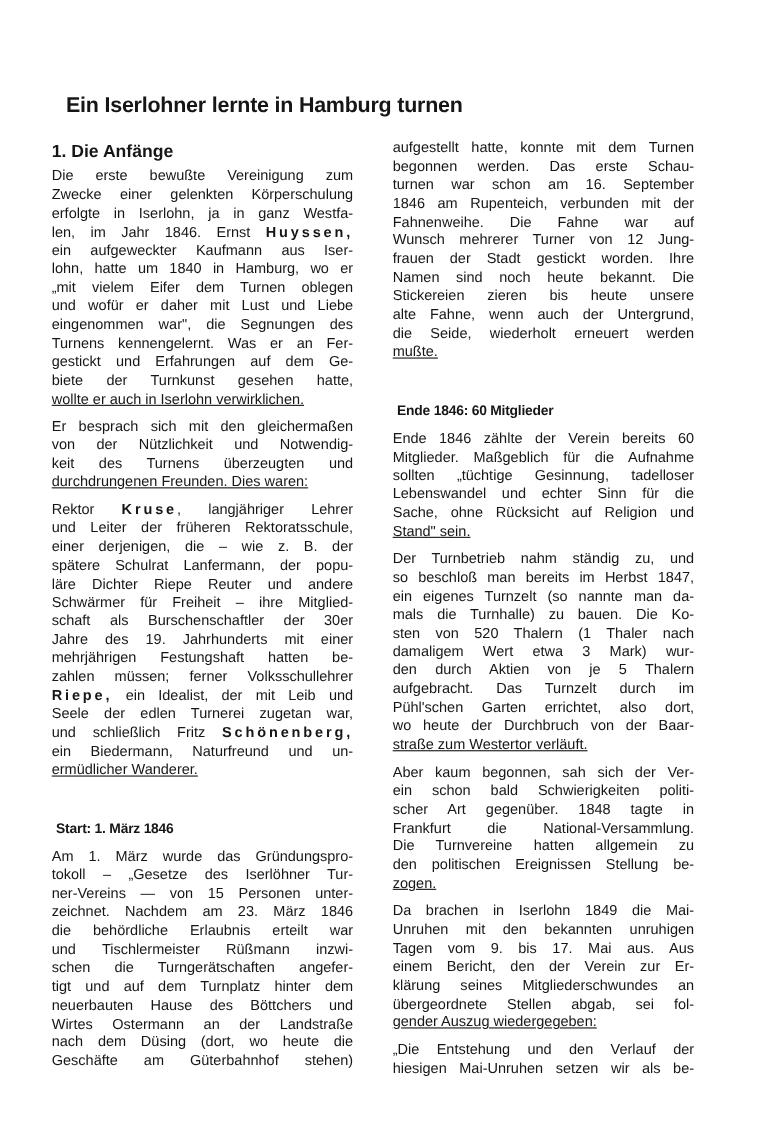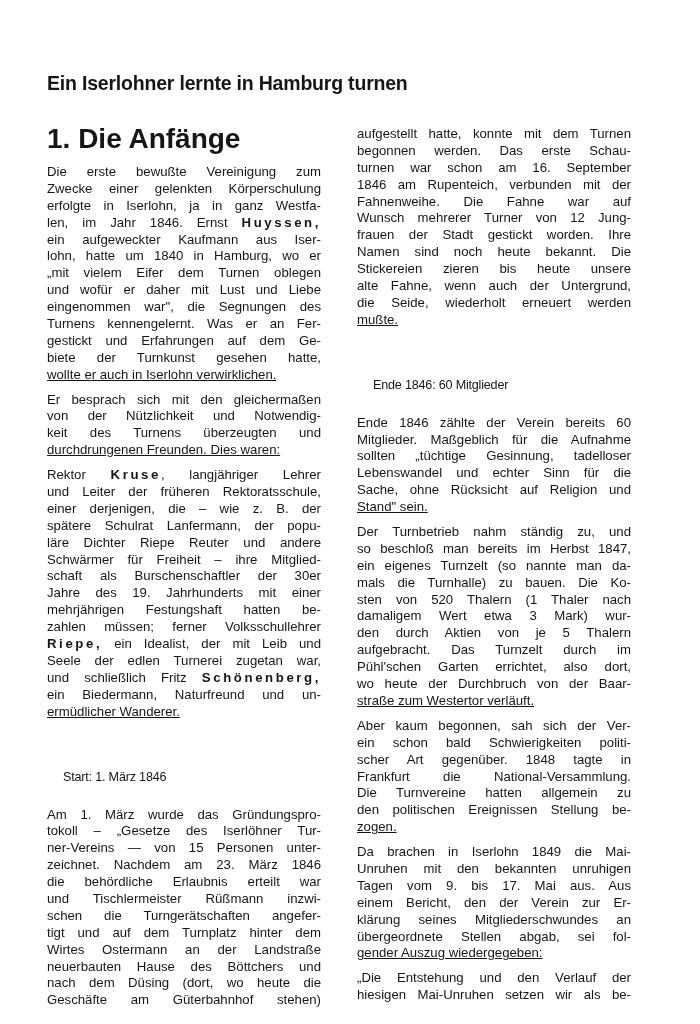--- a/index.html
+++ b/index.html
@@ -1,26 +1,26 @@
 <!DOCTYPE html>
 <html><head>
 <meta charset="utf-8">
 <style>
   html, body { margin: 0; padding: 0; background: #ffffff; }
   body { width: 700px; height: 1024px; position: relative; overflow: hidden; color: #161616; font-family: "Liberation Sans", sans-serif; }
-  .page-title { position: absolute; left: 47px; top: 72px; font-size: 19.5px; font-weight: bold; letter-spacing: -0.2px; margin: 0; white-space: nowrap; }
+  .page-title { position: absolute; left: 47px; top: 72px; font-size: 19.5px; font-weight: bold; letter-spacing: -0.2px; margin: 13px; white-space: nowrap; }
   .col { position: absolute; top: 126px; width: 274px; }
   .col-left { left: 47px; }
   .col-right { left: 357px; }
-  .chapter-title { font-size: 28px; font-weight: bold; margin: 0 0 12px 0; line-height: 26px; }
+  .chapter-title { font-size: 16px; font-weight: bold; margin: 0 0 0 0; line-height: 26px; }
   .line { display: block; font-size: 13.2px; line-height: 16.9px; text-align: justify; text-align-last: justify; white-space: nowrap; height: 16.9px; overflow: visible; }
   .line.last { text-align-last: left; text-decoration: underline; }
   .para { margin: 0 0 8px 0; }
   .spaced { font-weight: bold; letter-spacing: 2.6px; margin-top: 28px; }
-  .subhead { font-size: 12.6px; font-weight: normal; margin: 16px; line-height: 17px; letter-spacing: -0.2px; }
+  .subhead { font-size: 12.6px; font-weight: bold; margin: 4px; line-height: 17px; letter-spacing: -0.2px; }
   .gap-sub-before { height: 24px; }
   .gap-sub-after { height: 5px; }
 </style>
 </head>
 <body>
 
 <h1 class="page-title">Ein Iserlohner lernte in Hamburg turnen</h1>
 
 <div class="col col-left">
   <h2 class="chapter-title">1. Die Anfänge</h2>
@@ -72,22 +72,22 @@
 
   <div class="para">
     <span class="line">Am 1. März wurde das Gründungspro-</span>
     <span class="line">tokoll – „Gesetze des Iserlöhner Tur-</span>
     <span class="line">ner-Vereins — von 15 Personen unter-</span>
     <span class="line">zeichnet. Nachdem am 23. März 1846</span>
     <span class="line">die behördliche Erlaubnis erteilt war</span>
     <span class="line">und Tischlermeister Rüßmann inzwi-</span>
     <span class="line">schen die Turngerätschaften angefer-</span>
     <span class="line">tigt und auf dem Turnplatz hinter dem</span>
+    <span class="line">neuerbauten Hause des Böttchers und</span>
     <span class="line">Wirtes Ostermann an der Landstraße</span>
-    <span class="line">neuerbauten Hause des Böttchers und</span>
     <span class="line">nach dem Düsing (dort, wo heute die</span>
     <span class="line">Geschäfte am Güterbahnhof stehen)</span>
   </div>
 </div>
 
 <div class="col col-right">
   <div class="para">
     <span class="line">aufgestellt hatte, konnte mit dem Turnen</span>
     <span class="line">begonnen werden. Das erste Schau-</span>
     <span class="line">turnen war schon am 16. September</span>

